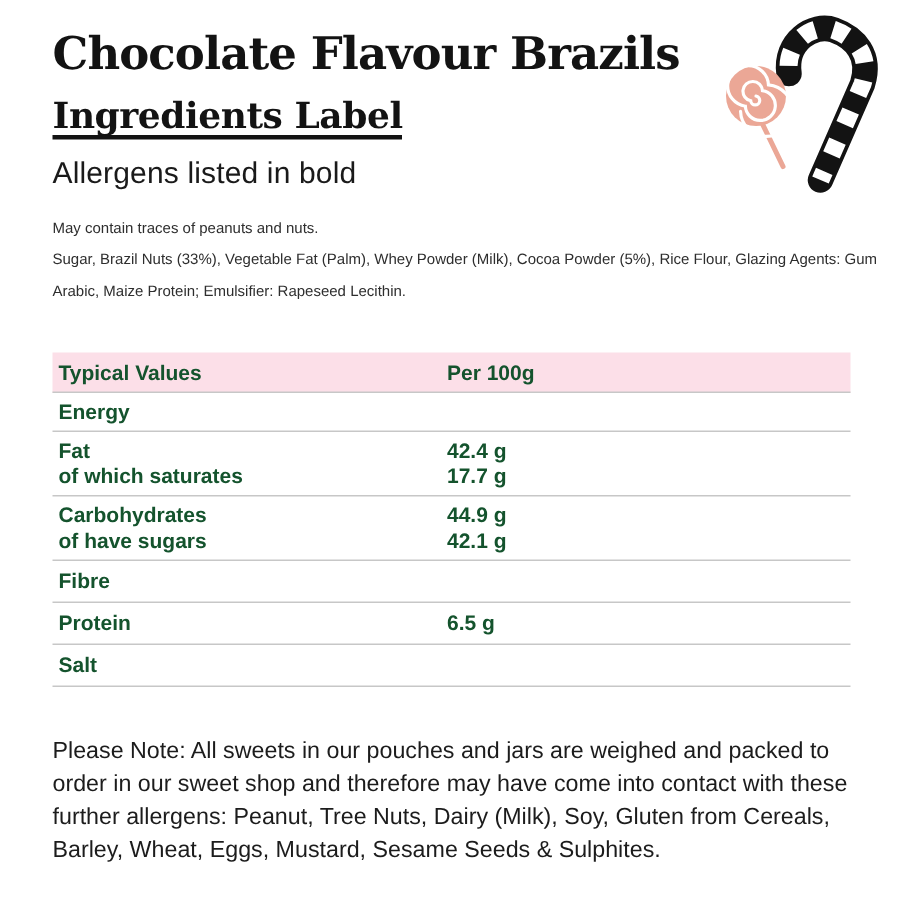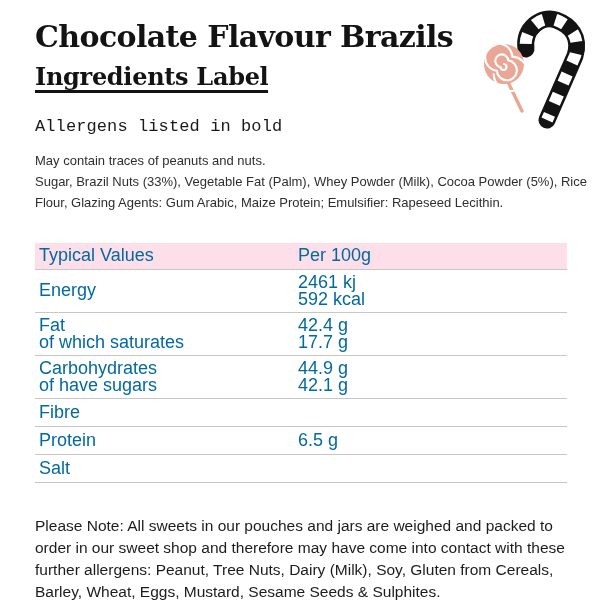--- a/index.html
+++ b/index.html
@@ -29,42 +29,43 @@
     font-size:24px;
     letter-spacing:-0.3px;
     color:#131313;
     display:inline-block;
     line-height:1.05;
     border-bottom:3px solid #131313;
     padding-bottom:1px;
     margin-top:10px;
   }
   .allergen-note{
-    font-family:Liberation Mono, monospace;
-    font-size:17px;
+    font-family:Liberation Sans, sans-serif;
+    font-size:20px;
     color:#1a1a1a;
-    margin-top:24px;
+    margin-top:12px;
     letter-spacing:0.1px;
   }
 
   
   .para{
     margin-top:14px;
     width:552px;
-    font-size:13px;
+    font-size:10px;
     line-height:21px;
     color:#2e2e2e;
   }
 
   
   .nt{
     margin-top:30px;
     width:532px;
-    font-size:18px;
-    color:#0369a1;
+    font-size:14px;
+    color:#14532d;
+    font-weight:bold;
   }
   .nt-head{
     background:#fcdfe8;
     height:26px;
     display:flex;
     align-items:center;
     border-bottom:1px solid #c7c7c7;
   }
   .c1{width:263px;padding-left:4px;box-sizing:border-box;}
   .c2{flex:1;}
@@ -131,24 +132,20 @@
 
     
     <div class="nt">
       <div class="nt-head">
         <span class="c1">Typical Values</span>
         <span class="c2">Per 100g</span>
       </div>
 
       <div class="nt-row dbl">
         <div class="c1 center">Energy</div>
-        <div class="c2">
-          <span class="cell-line">2461 kj</span>
-          <span class="cell-line">592 kcal</span>
-        </div>
       </div>
 
       <div class="nt-row dbl">
         <div class="c1">
           <span class="cell-line">Fat</span>
           <span class="cell-line">of which saturates</span>
         </div>
         <div class="c2">
           <span class="cell-line">42.4 g</span>
           <span class="cell-line">17.7 g</span>

